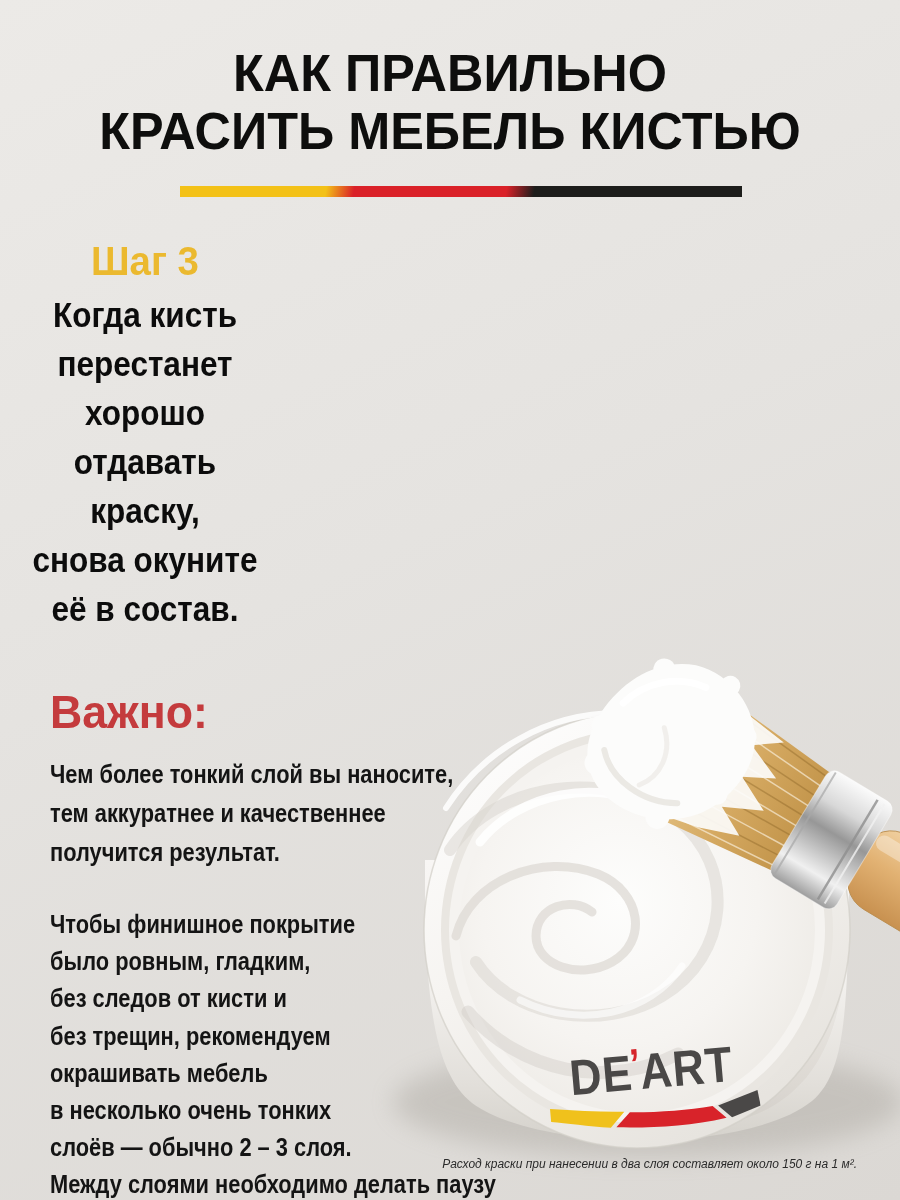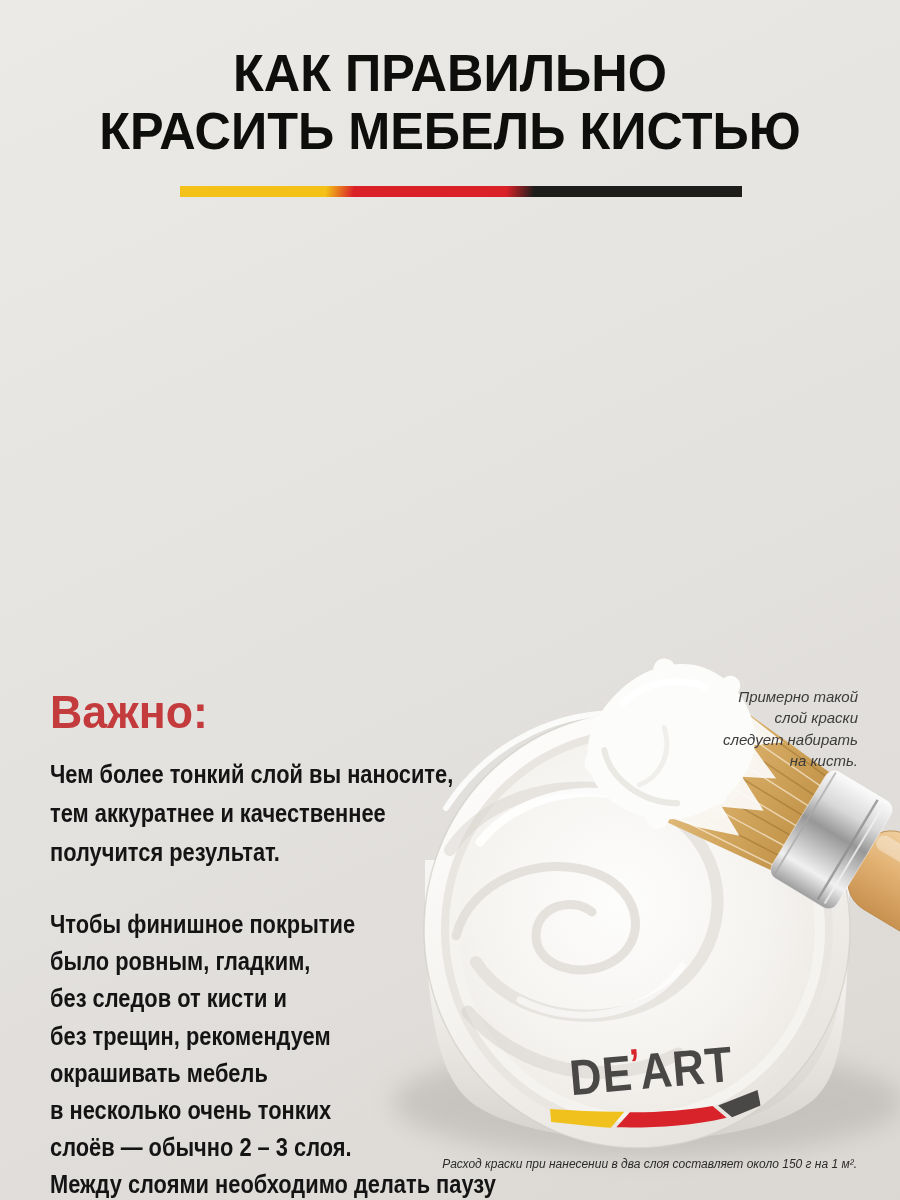--- a/index.html
+++ b/index.html
@@ -190,37 +190,43 @@
     </svg>
   </div>
 
   <div class="txt title">
     <div>КАК ПРАВИЛЬНО</div>
     <div>КРАСИТЬ МЕБЕЛЬ КИСТЬЮ</div>
   </div>
   <div class="title-underline"></div>
 
   <div class="txt steps">
+    <div class="step">
+      <div class="step-heading">Шаг 3</div>
+      <div class="step-body">Когда кисть
+перестанет
+хорошо
+отдавать
+краску,
+снова окуните
+её в состав.</div>
+    </div>
   </div>
 
   <div class="txt important">
     <div class="important-heading">Важно:</div>
     <div class="para para1">Чем более тонкий слой вы наносите,
 тем аккуратнее и качественнее
 получится результат.</div>
     <div class="para para2">Чтобы финишное покрытие
 было ровным, гладким,
 без следов от кисти и
 без трещин, рекомендуем
 окрашивать мебель
 в несколько очень тонких
 слоёв — обычно 2 – 3 слоя.
 Между слоями необходимо делать паузу
 для высыхания примерно на 2 часа.</div>
   </div>
 
-  <div class="txt annotation">Примерно такой
-слой краски
-следует набирать
-на кисть.</div>
   <div class="txt consumption">Расход краски при нанесении в два слоя составляет около 150 г на 1 м².</div>
 
 </div>
 
 </body></html>

